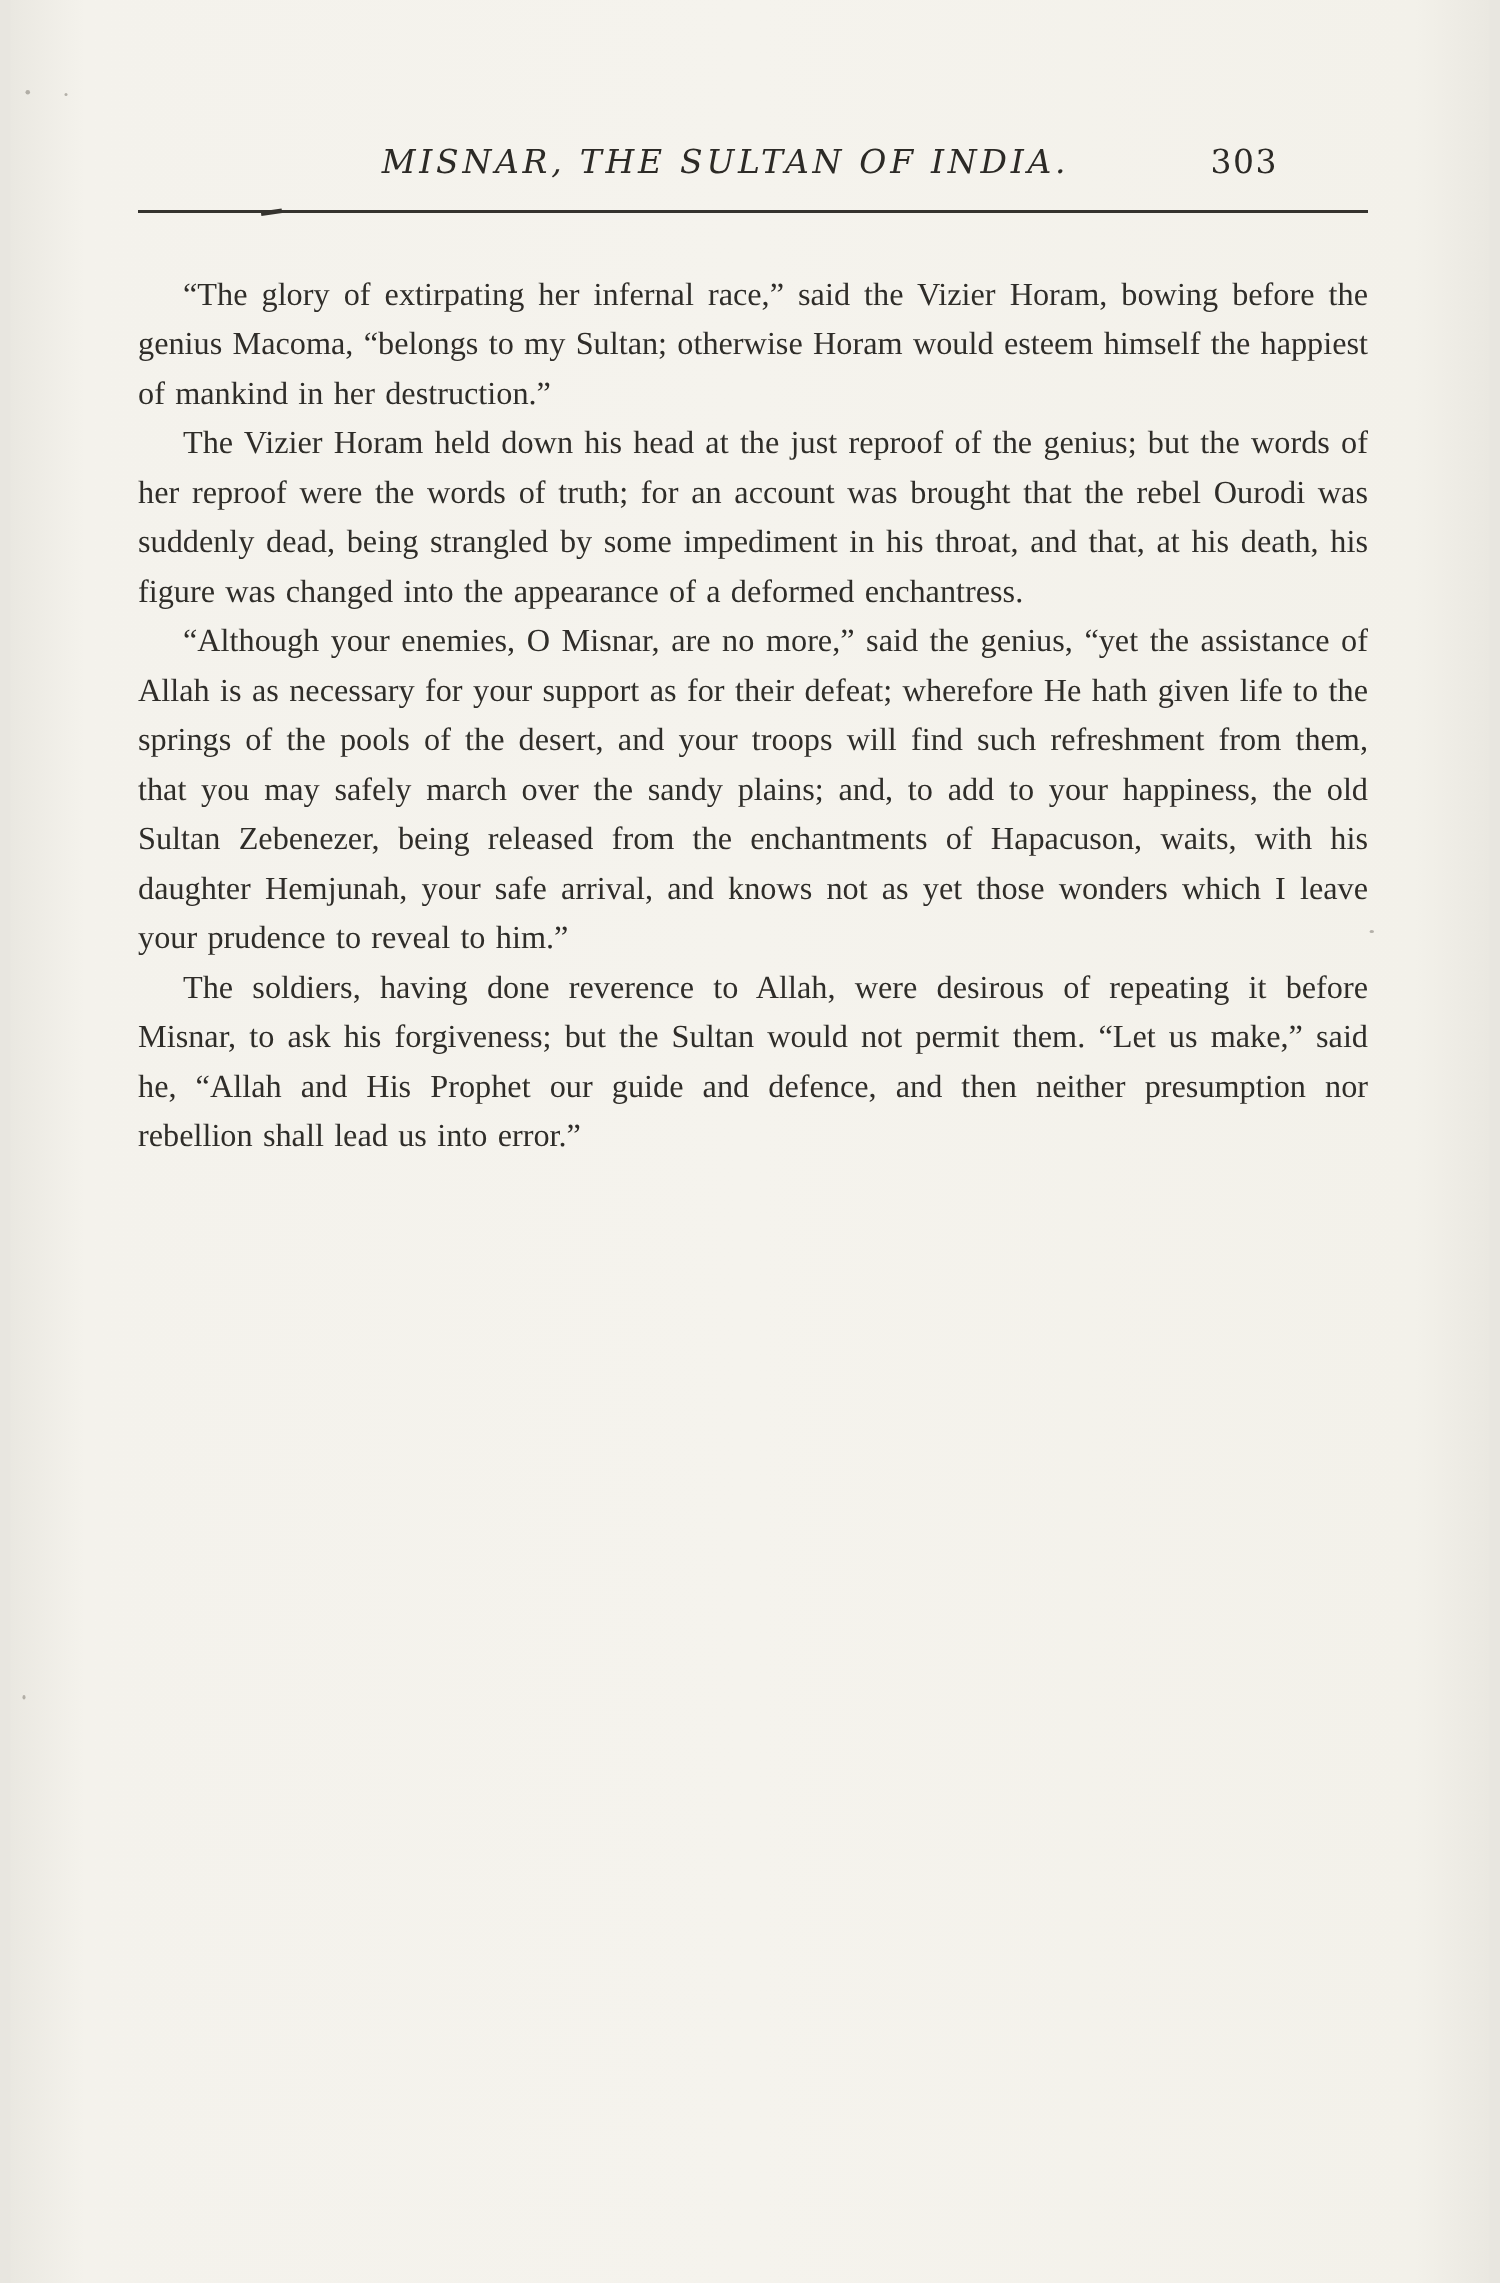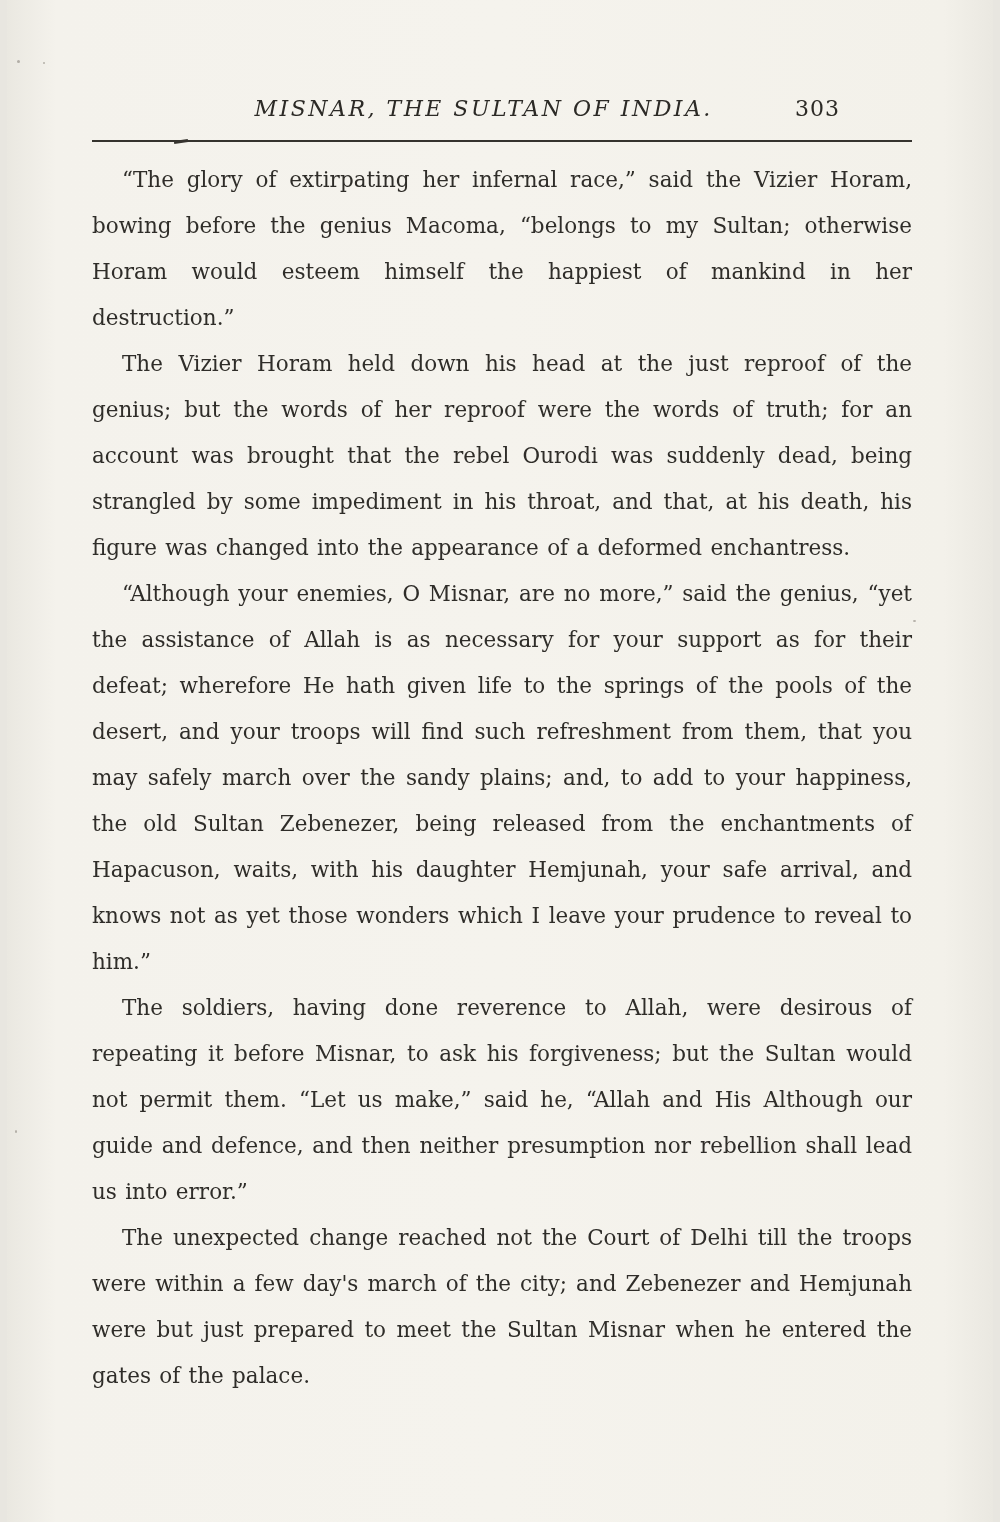--- a/index.html
+++ b/index.html
@@ -29,21 +29,21 @@
     transform: translateX(-54%);
     top: 0;
     font-style: italic;
     font-size: 22px;
     letter-spacing: 2.5px;
     white-space: nowrap;
     color: #2c2a26;
   }
   .page-number {
     position: absolute;
-    right: 72px;
+    right: 60px;
     top: 0;
     font-size: 22px;
     letter-spacing: 1px;
     color: #2c2a26;
   }
   .header-rule {
     margin-top: 10px;
     border: 0;
     border-top: 2.5px solid #35332e;
     width: 100%;
@@ -54,24 +54,25 @@
     content: "";
     position: absolute;
     left: 82px;
     top: -2px;
     width: 14px;
     height: 3px;
     background: #35332e;
     transform: rotate(-8deg);
   }
   .text-block {
-    margin-top: 15px;
+    margin-top: 38px;
     font-size: 21.5px;
-    line-height: 46px;
+    line-height: 33px;
     text-align: justify;
+    font-family: Liberation Serif, serif;
   }
   .text-block p {
     margin: 0;
     text-indent: 30px;
     word-spacing: 1.5px;
   }
   
   .speck {
     position: absolute;
     background: #8a867d;
@@ -97,17 +98,16 @@
     <span class="running-title">MISNAR, THE SULTAN OF INDIA.</span>
     <span class="page-number">303</span>
   </header>
 
   <div class="header-rule"></div>
 
   <main class="text-block">
     <p>“The glory of extirpating her infernal race,” said the Vizier Horam, bowing before the genius Macoma, “belongs to my Sultan; otherwise Horam would esteem himself the happiest of mankind in her destruction.”</p>
     <p>The Vizier Horam held down his head at the just reproof of the genius; but the words of her reproof were the words of truth; for an account was brought that the rebel Ourodi was suddenly dead, being strangled by some impediment in his throat, and that, at his death, his figure was changed into the appearance of a deformed enchantress.</p>
     <p>“Although your enemies, O Misnar, are no more,” said the genius, “yet the assistance of Allah is as necessary for your support as for their defeat; wherefore He hath given life to the springs of the pools of the desert, and your troops will find such refreshment from them, that you may safely march over the sandy plains; and, to add to your happiness, the old Sultan Zebenezer, being released from the enchantments of Hapacuson, waits, with his daughter Hemjunah, your safe arrival, and knows not as yet those wonders which I leave your prudence to reveal to him.”</p>
-    <p>The soldiers, having done reverence to Allah, were desirous of repeating it before Misnar, to ask his forgiveness; but the Sultan would not permit them.  “Let us make,” said he, “Allah and His Although our guide and defence, and then neither presumption nor rebellion shall lead us into error.”</p>
-    <p>The unexpected change reached not the Court of Delhi till the troops were within a few day's march of the city; and Zebenezer and Hemjunah were but just prepared to meet the Sultan Misnar when he entered the gates of the palace.</p>
+    <p>The soldiers, having done reverence to Allah, were desirous of repeating it before Misnar, to ask his forgiveness; but the Sultan would not permit them.  “Let us make,” said he, “Allah and His Prophet our guide and defence, and then neither presumption nor rebellion shall lead us into error.”</p>
   </main>
 
 </div>
 
 </body></html>

